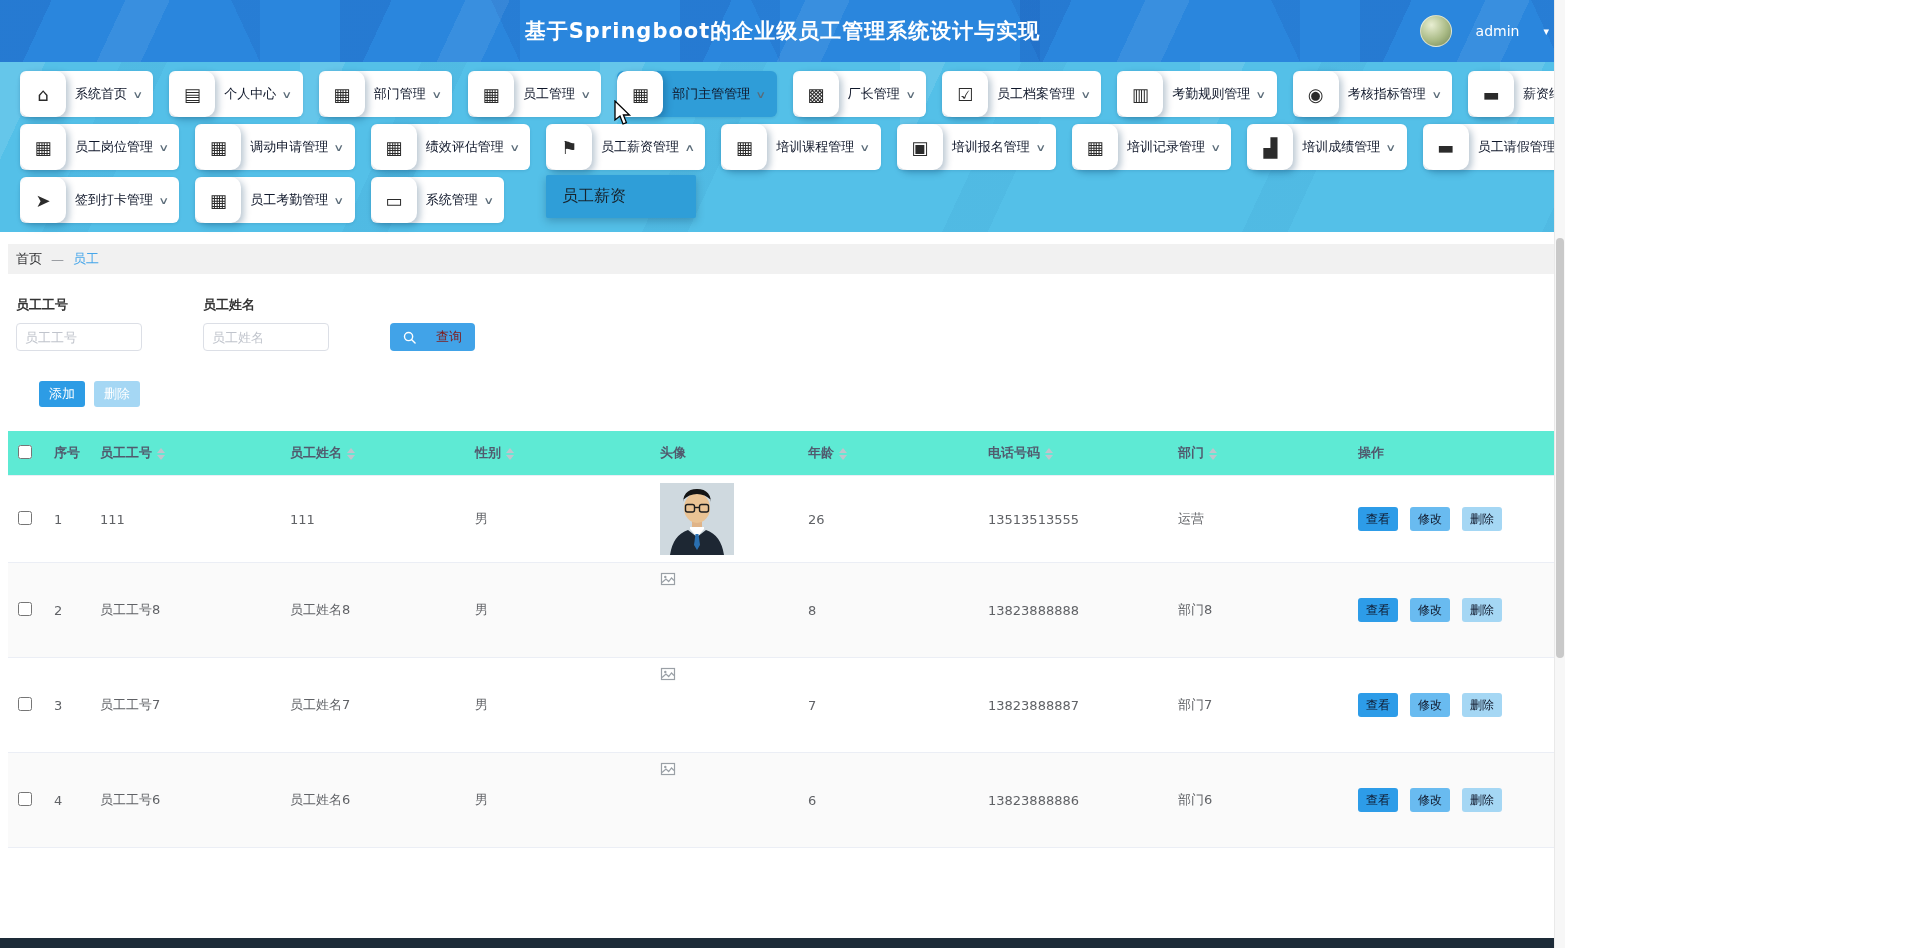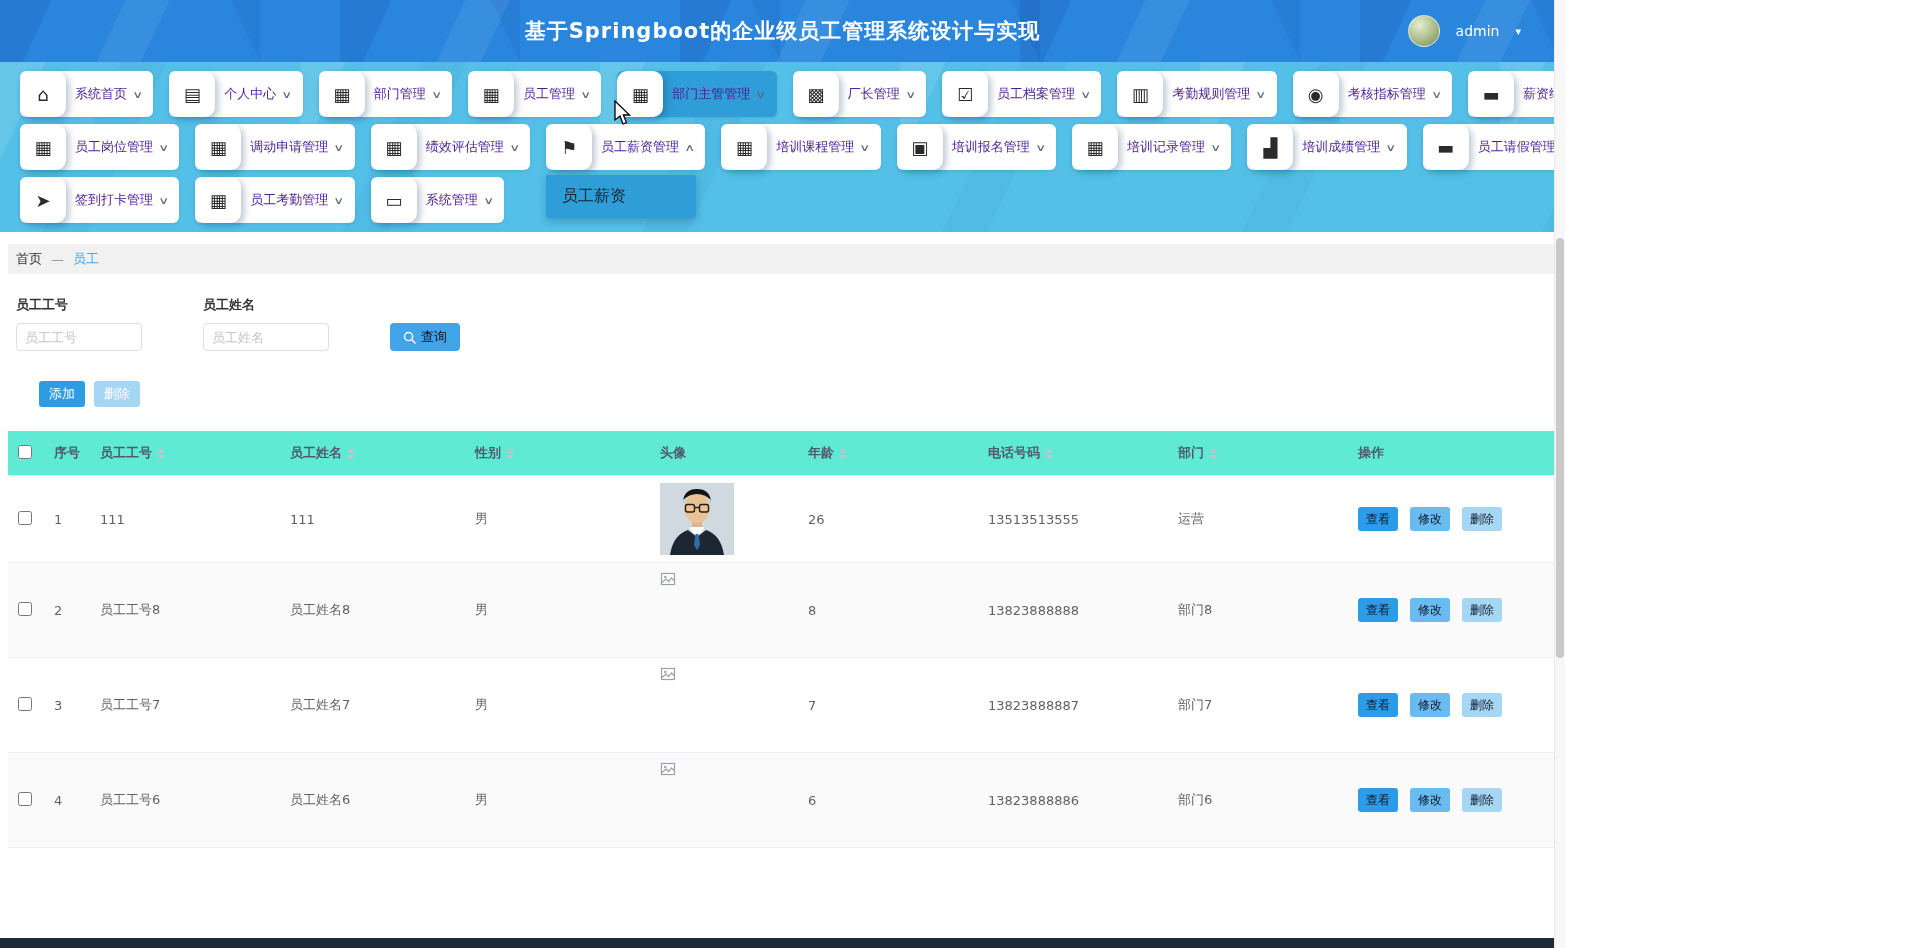--- a/index.html
+++ b/index.html
@@ -7,57 +7,57 @@
   .page{position:relative;width:1565px;height:948px;background:#fff;overflow:hidden;}
 
   
   .app-header{height:62px;display:flex;align-items:center;justify-content:center;position:relative;
     background-color:#2a86dd;
     background-image:
       linear-gradient(115deg, rgba(13,50,140,.14) 0 14%, transparent 14% 34%, rgba(255,255,255,.07) 34% 46%, transparent 46%),
       linear-gradient(245deg, rgba(13,50,140,.10) 0 10%, transparent 10% 30%);
     background-size:340px 100%, 260px 100%;}
   .header-title{color:#fff;font-size:21px;font-weight:bold;letter-spacing:1px;}
-  .user-menu{position:absolute;right:44px;top:0;height:62px;display:flex;align-items:center;gap:16px;color:#fff;font-size:14px;cursor:pointer;}
+  .user-menu{position:absolute;right:16px;top:0;height:62px;display:flex;align-items:center;gap:24px;color:#fff;font-size:14px;cursor:pointer;}
   .avatar{width:30px;height:30px;border-radius:50%;border:1px solid rgba(255,255,255,.6);
     background:radial-gradient(circle at 35% 30%, #e8eed2, #a9ba85 55%, #6f8354 100%);}
   .user-caret{font-size:11px;}
 
   
   .main-nav{height:170px;box-sizing:border-box;padding:9px 20px 0;position:relative;
     background-color:#54c0e8;
     background-image:
       linear-gradient(115deg, rgba(255,255,255,.10) 0 12%, transparent 12% 32%, rgba(20,90,160,.06) 32% 44%, transparent 44%);
     background-size:300px 100%;}
   .nav-row{display:flex;gap:16px;margin-bottom:7px;}
   .nav-item{position:relative;display:inline-flex;align-items:center;height:46px;background:#fff;border-radius:6px;
     padding-right:12px;cursor:pointer;box-shadow:0 1px 3px rgba(0,40,80,.12);flex:0 0 auto;}
   .nav-icon{width:46px;height:46px;border-radius:10px;background:#fff;display:flex;align-items:center;justify-content:center;
     font-size:18px;color:#2b2b2b;box-shadow:3px 3px 7px rgba(0,50,90,.28);margin-right:9px;flex:0 0 auto;}
-  .nav-label{font-size:13px;color:#4c1d95;white-space:nowrap;}
+  .nav-label{font-size:13px;color:#0f172a;white-space:nowrap;}
   .nav-caret{font-size:10px;color:#5a6b78;margin-left:7px;transform:scaleX(1.5);}
   .nav-item.active{background:#2f9dd8;}
   .nav-dropdown{position:absolute;top:51px;left:0;min-width:150px;background:#2f9ed8;
     box-shadow:0 3px 8px rgba(0,30,60,.25);z-index:30;border-radius:2px;}
   .nav-dropdown-item{padding:11px 16px;font-size:16px;color:#17242e;cursor:pointer;white-space:nowrap;}
 
   
   .breadcrumb-bar{margin:12px 8px 0;background:#f1f1f1;height:30px;display:flex;align-items:center;
     padding-left:8px;font-size:13px;color:#303133;gap:9px;}
   .breadcrumb-sep{color:#909399;}
   .breadcrumb-current{color:#46a6ea;cursor:pointer;text-decoration:none;text-align:center;}
 
   
   .filters{display:flex;align-items:flex-end;padding:22px 16px 0;}
   .field{display:flex;flex-direction:column;margin-right:61px;}
   .field .f-label{font-size:13px;color:#333;margin-bottom:9px;font-weight:bold;}
   .field input{width:108px;height:26px;border:1px solid #dcdfe6;border-radius:4px;padding:0 8px;font-size:13px;color:#606266;outline:none;background:#fff;}
   .field input::placeholder{color:#c0c4cc;}
-  .search-btn{height:28px;padding:0 13px;background:#41a3e8;border:none;border-radius:4px;color:#0f172a;font-size:13px;
-    display:inline-flex;align-items:center;gap:5px;cursor:pointer;}
+  .search-btn{height:28px;padding:0 13px;background:#41a3e8;border:none;border-radius:4px;color:#7f1d1d;font-size:13px;
+    display:inline-flex;align-items:center;gap:20px;cursor:pointer;}
 
   
   .actions{margin:30px 0 0 15px;display:flex;gap:9px;}
   .btn-add{background:#2d9ce5;color:#fff;border:none;border-radius:3px;height:26px;padding:0 10px;font-size:13px;cursor:pointer;margin-left:24px;}
   .btn-del{background:#a5d7f4;color:#fff;border:none;border-radius:3px;height:26px;padding:0 10px;font-size:13px;cursor:pointer;}
 
   
   .table-wrap{margin:24px 8px 0;}
   table{width:100%;border-collapse:collapse;table-layout:fixed;font-size:13px;color:#606266;}
   thead th{height:44px;text-align:left;padding:0 10px;font-weight:bold;color:#515a6e;border-bottom:1px solid #ebeef5;background:#5eead4;white-space:nowrap;}

